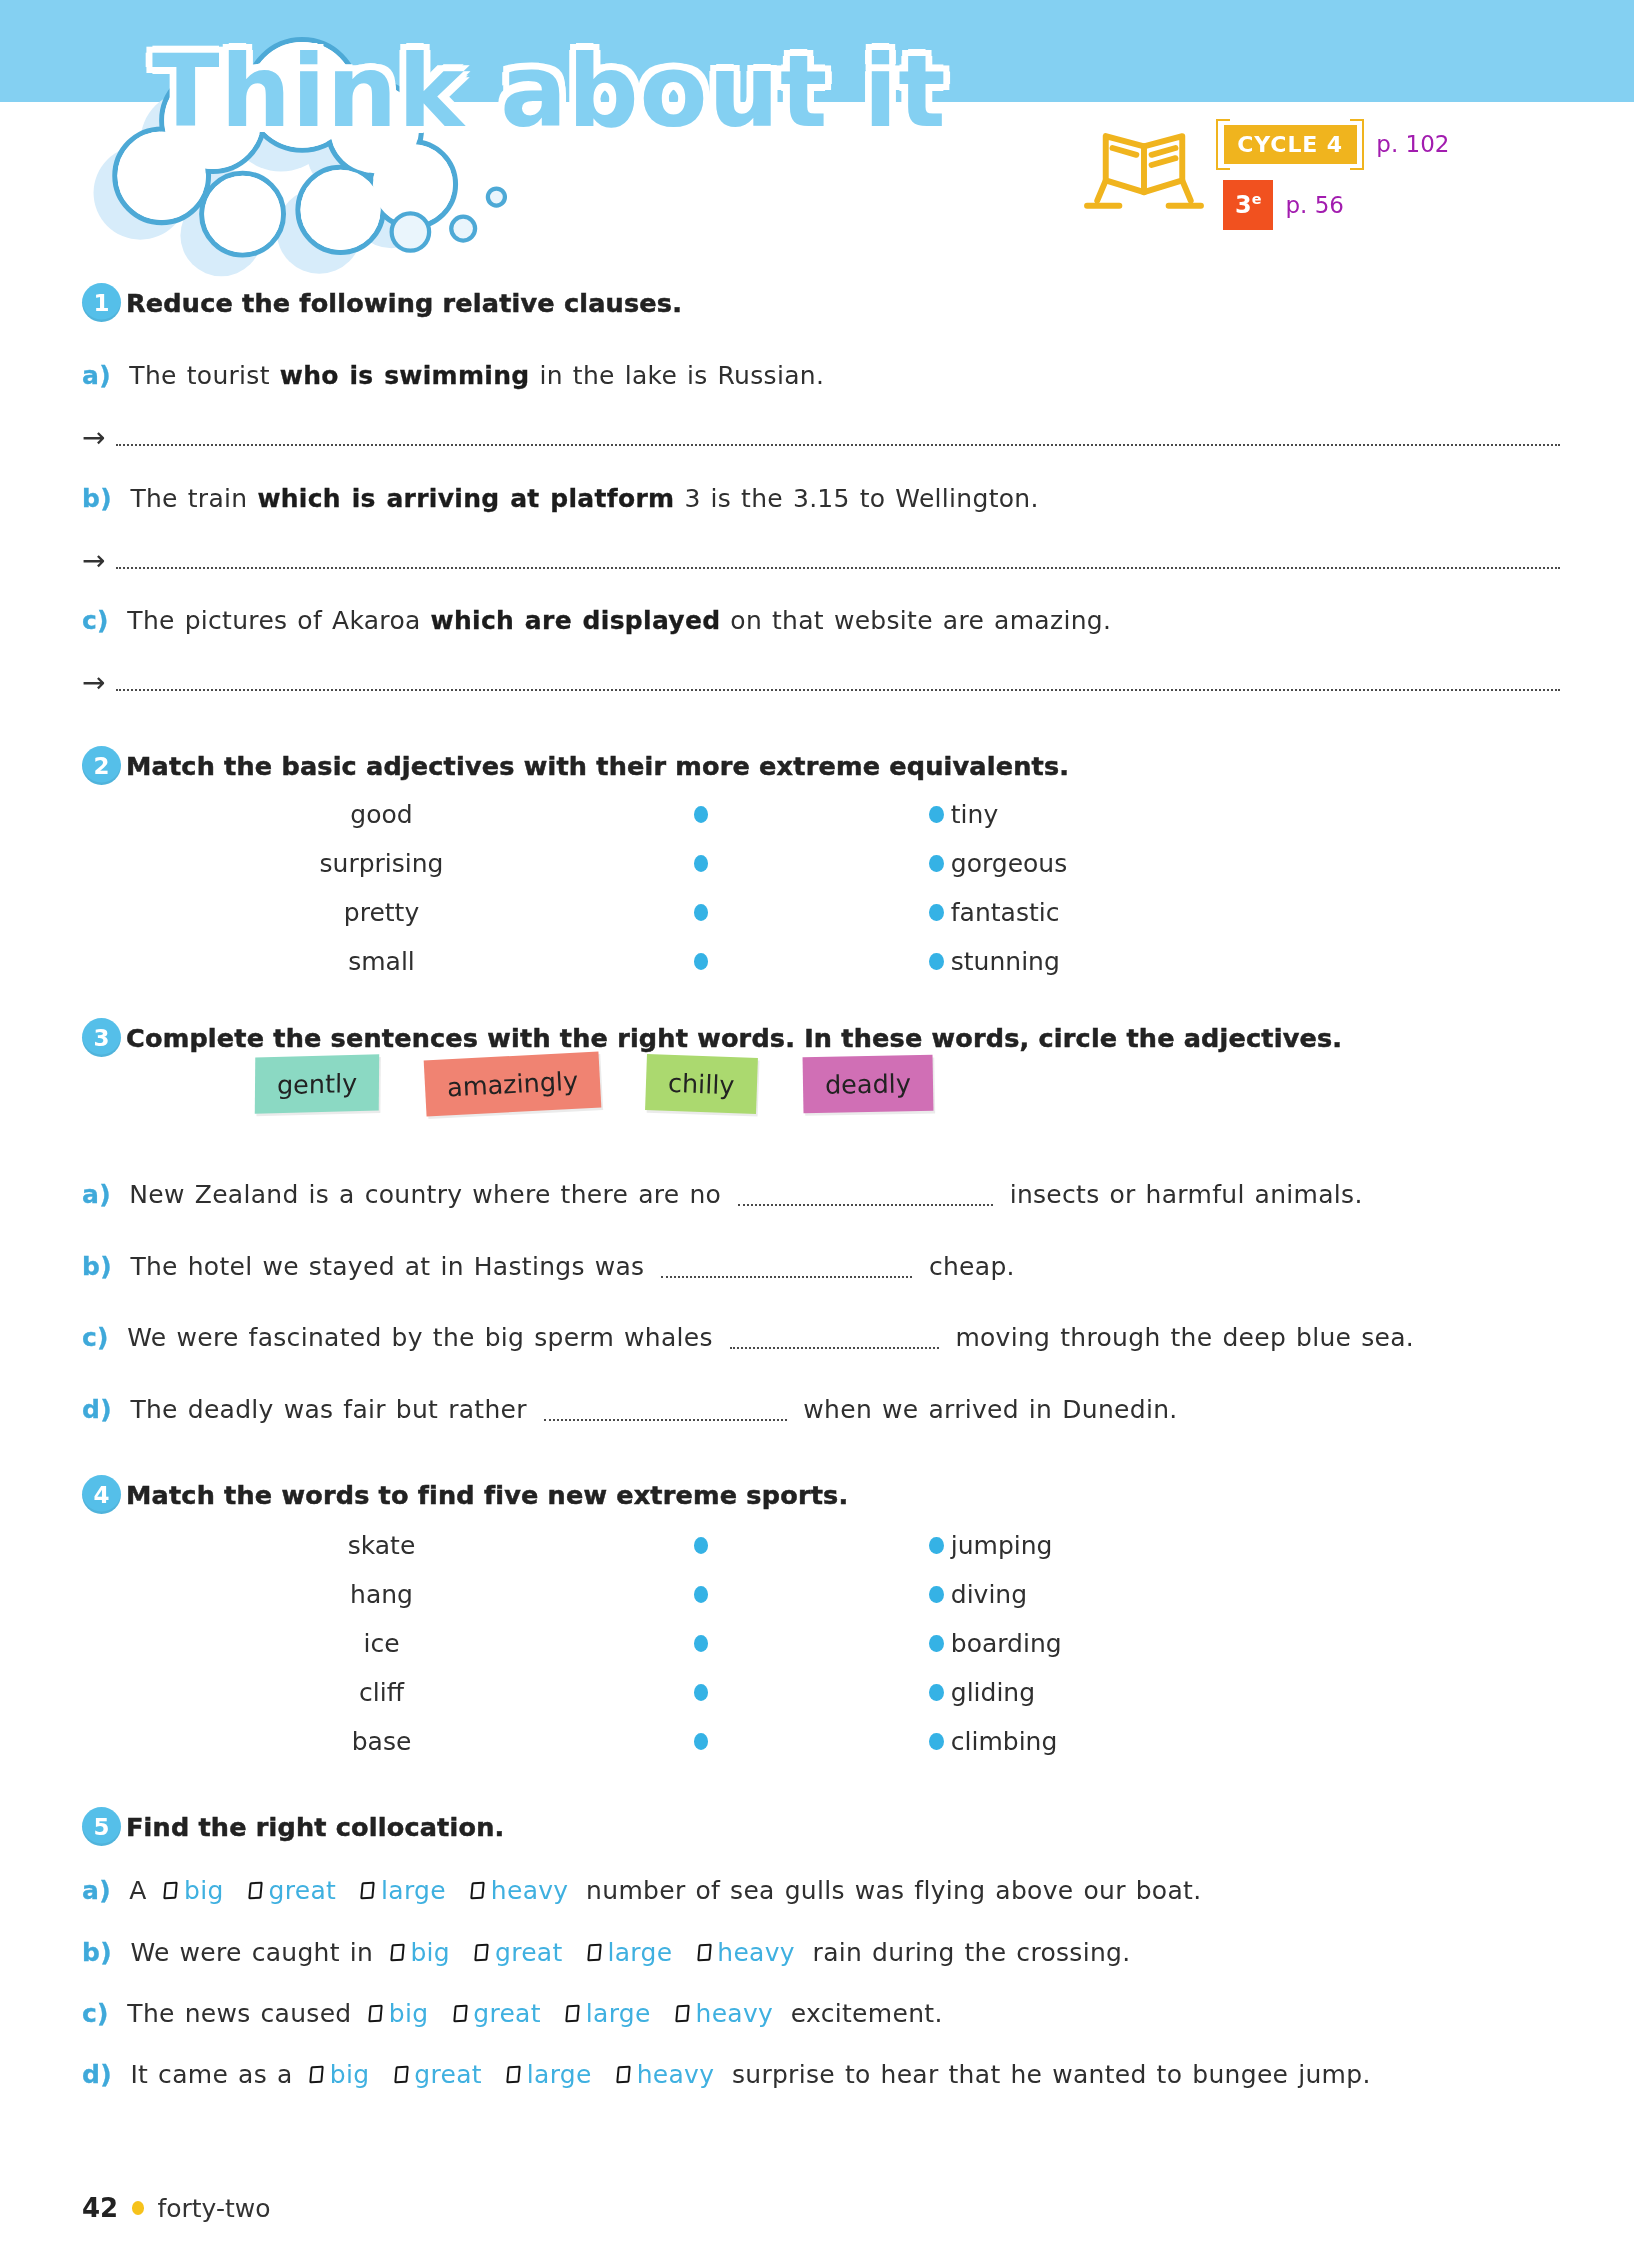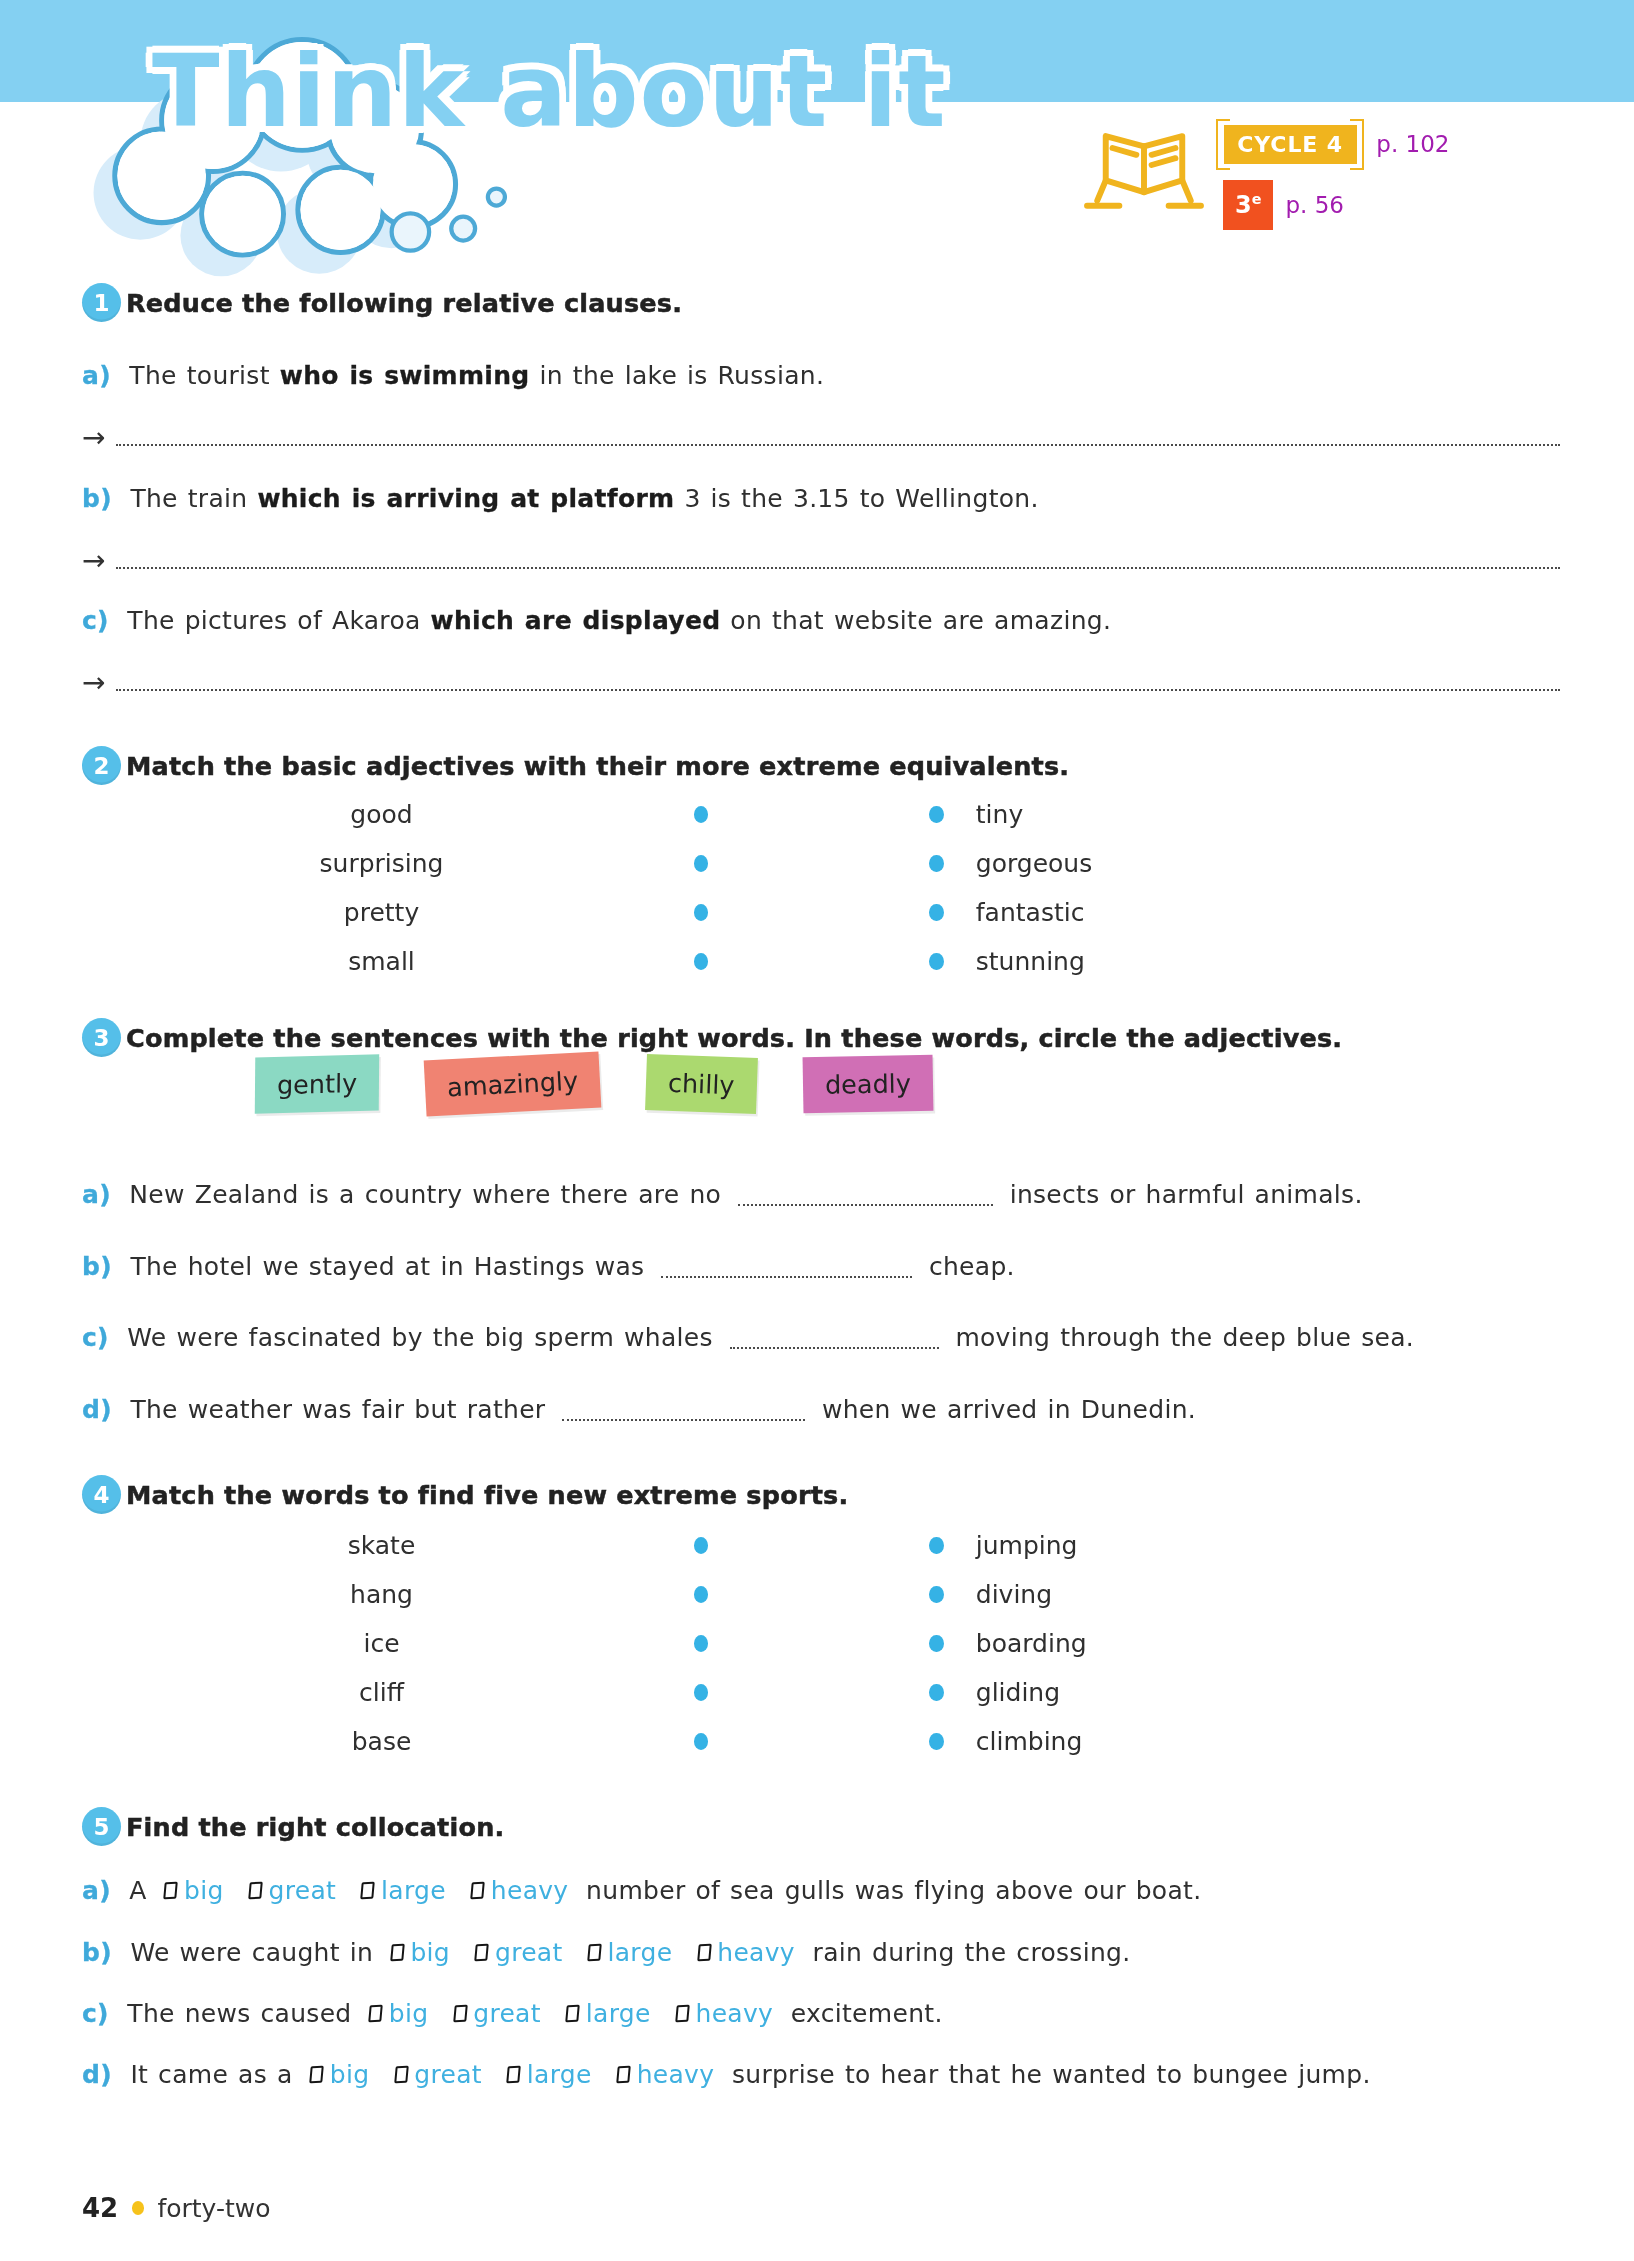--- a/index.html
+++ b/index.html
@@ -47,21 +47,21 @@
   .arrow{font-size:28px;color:#333;margin-right:10.2px;line-height:1}
   .dotline{flex:1;border-bottom:2.1px dotted #4a4a4a;height:1.7px;margin-bottom:6px}
   .blank{display:inline-block;border-bottom:2.1px dotted #4a4a4a;height:1em;vertical-align:-3.4px;margin:0 6.8px}
 
   
   .mrow{display:flex;align-items:center;height:49px}
   .mleft{width:599px;text-align:center;font-size:25px}
   .mdot{width:14.5px;height:17px;border-radius:50%;background:var(--dot)}
   .mdot.l{margin-left:12.8px}
   .mdot.r{margin-left:221px}
-  .mright{margin-left:32px;font-size:25px}
+  .mright{margin-left:7px;font-size:25px}
 
   
   .tags{position:absolute;left:255px;top:1056px;display:flex;align-items:center}
   .tag{font-size:25.5px;color:#222;padding:12.8px 22px;margin-right:46px;transform:skewX(-3deg);
     box-shadow:1.7px 2.6px 0 rgba(0,0,0,.08)}
   .tag.t0{transform:rotate(-1.5deg) skewX(-2deg)}
   .tag.t1{transform:rotate(-3deg)}
   .tag.t2{transform:rotate(2deg)}
   .tag.t3{transform:rotate(-1deg)}
 
@@ -242,21 +242,21 @@
     <span>cheap.</span>
   </div>
   <div class="ex sent" style="top:1323px">
     <span class="lab">c)</span>
     <span>We were fascinated by the big sperm whales</span>
     <span class="blank" style="width:209px"></span>
     <span>moving through the deep blue sea.</span>
   </div>
   <div class="ex sent" style="top:1395px">
     <span class="lab">d)</span>
-    <span>The weather was fair but rather</span>
+    <span>The deadly was fair but rather</span>
     <span class="blank" style="width:243px"></span>
     <span>when we arrived in Dunedin.</span>
   </div>
 
   <div class="ex" style="top:1475px">
     <div class="ex-head">
       <div class="num">4</div>
       <div class="ex-title">Match the words to find five new extreme sports.</div>
     </div>
   </div>

